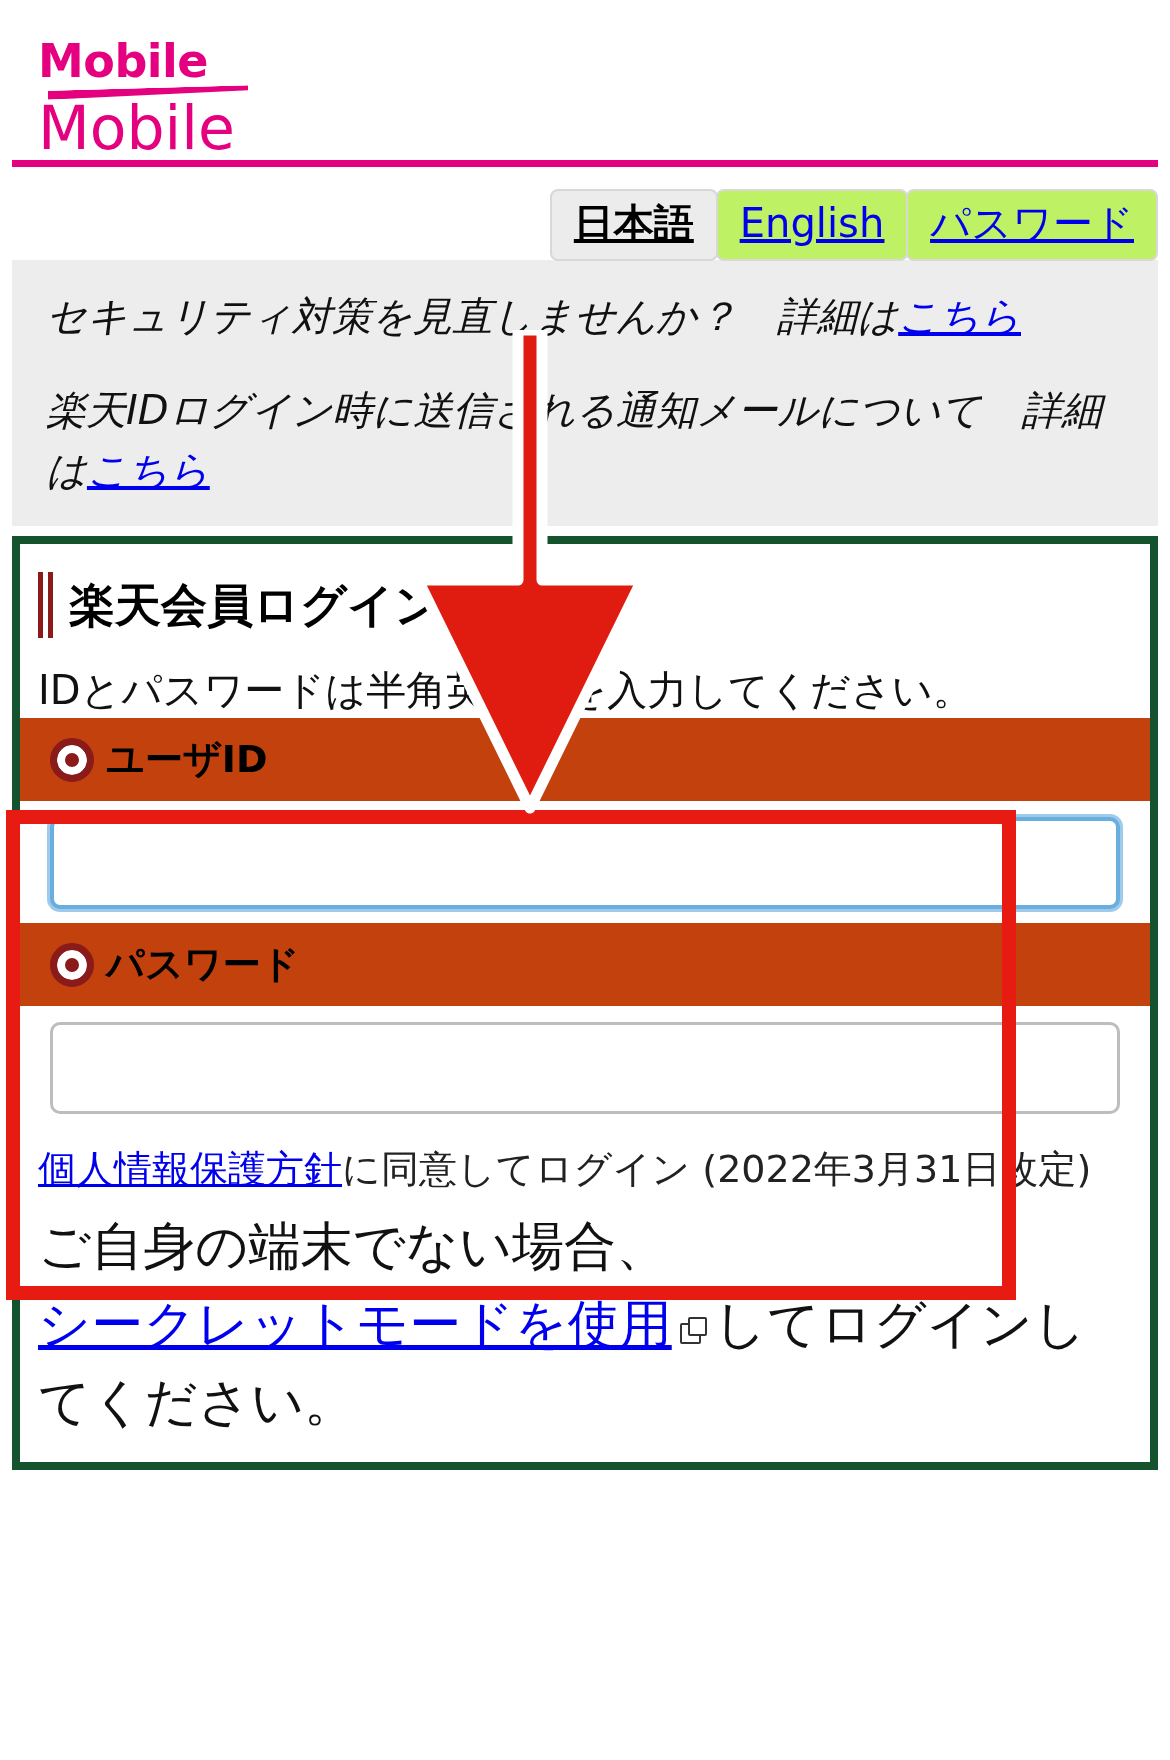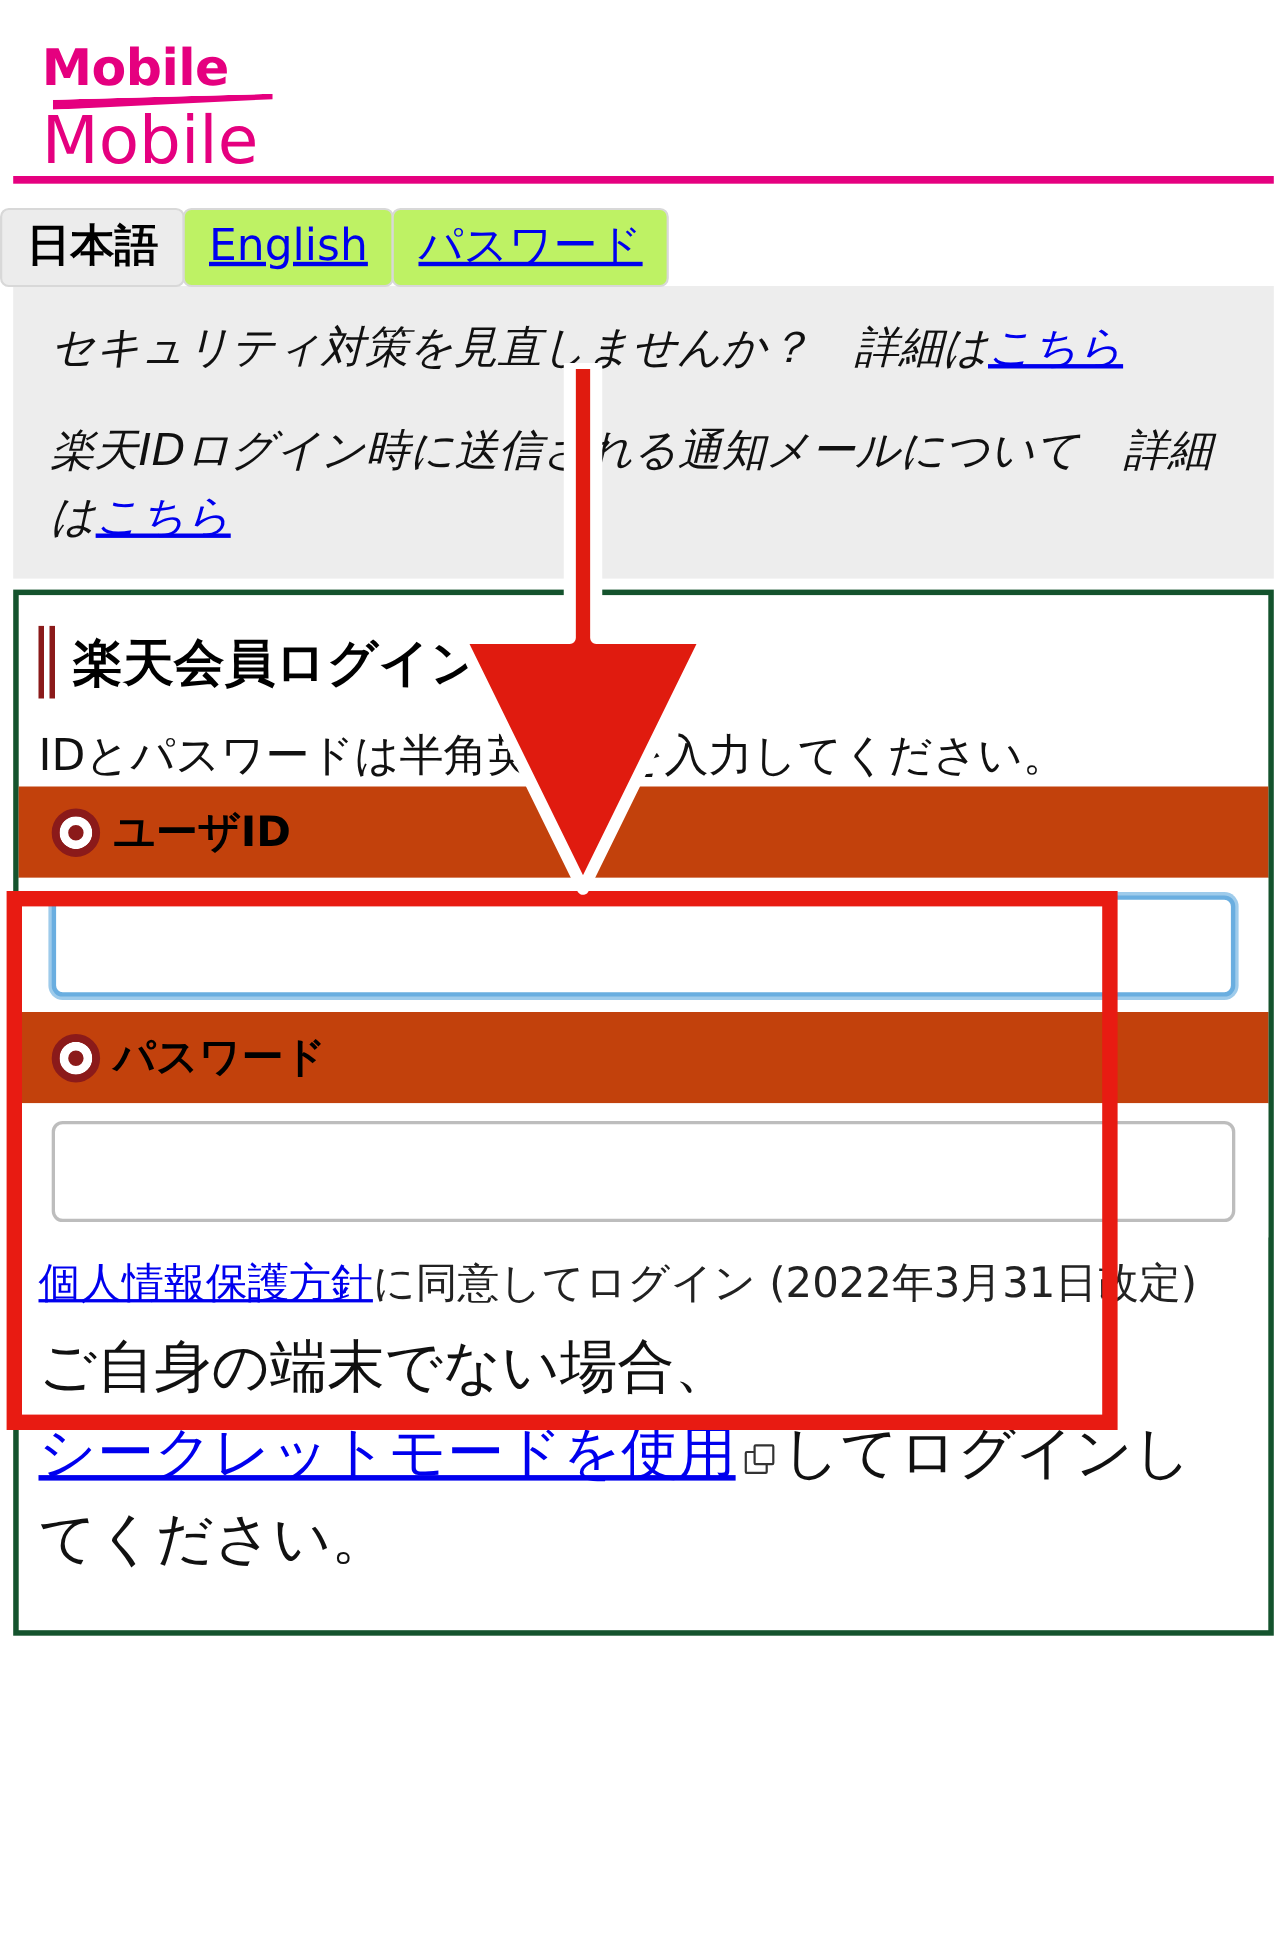--- a/index.html
+++ b/index.html
@@ -55,24 +55,26 @@
   
   .pink-rule {
     height: 7px;
     background: #e5007f;
     margin: 10px 12px 0 12px;
   }
 
   
   .lang-bar {
     display: flex;
+    justify-content: flex-end;
     align-items: flex-start;
     padding: 22px 12px 0 0;
     height: 93px;
     box-sizing: border-box;
+    text-decoration: underline;
   }
   .lang-tab {
     border: 2px solid #d8d8d8;
     border-radius: 8px;
     padding: 10px 22px 14px 22px;
     font-size: 40px;
     line-height: 1.1;
     background: #bef264;
     color: #0000ee;
     text-decoration: underline;
@@ -105,24 +107,24 @@
   }
   .notice p:last-child { margin-bottom: 8px; }
   .notice a {
     color: #0000ee;
     text-decoration: underline;
   }
 
   
   .login-card {
     background: #ffffff;
-    border: 5px solid #14532d;
+    border: 8px solid #14532d;
     margin: 10px 12px 13px 12px;
     box-sizing: border-box;
-    padding: 0 0 28px 0;
+    padding: 0 0 5px 0;
   }
   .login-head {
     display: flex;
     align-items: center;
     padding: 26px 0 18px 18px;
   }
   .head-bars {
     display: flex;
     gap: 5px;
     margin-right: 16px;

